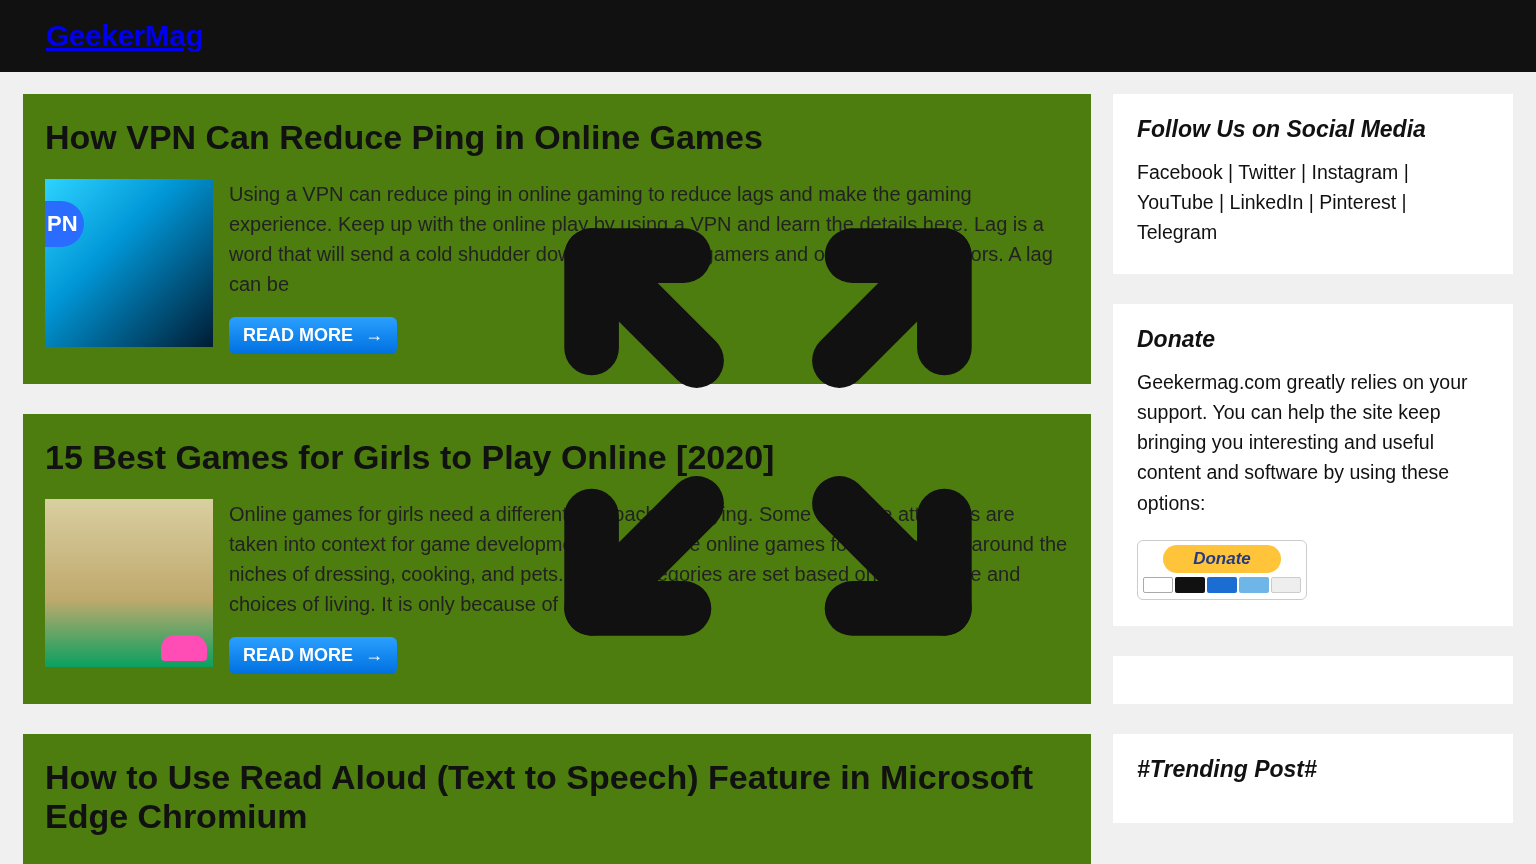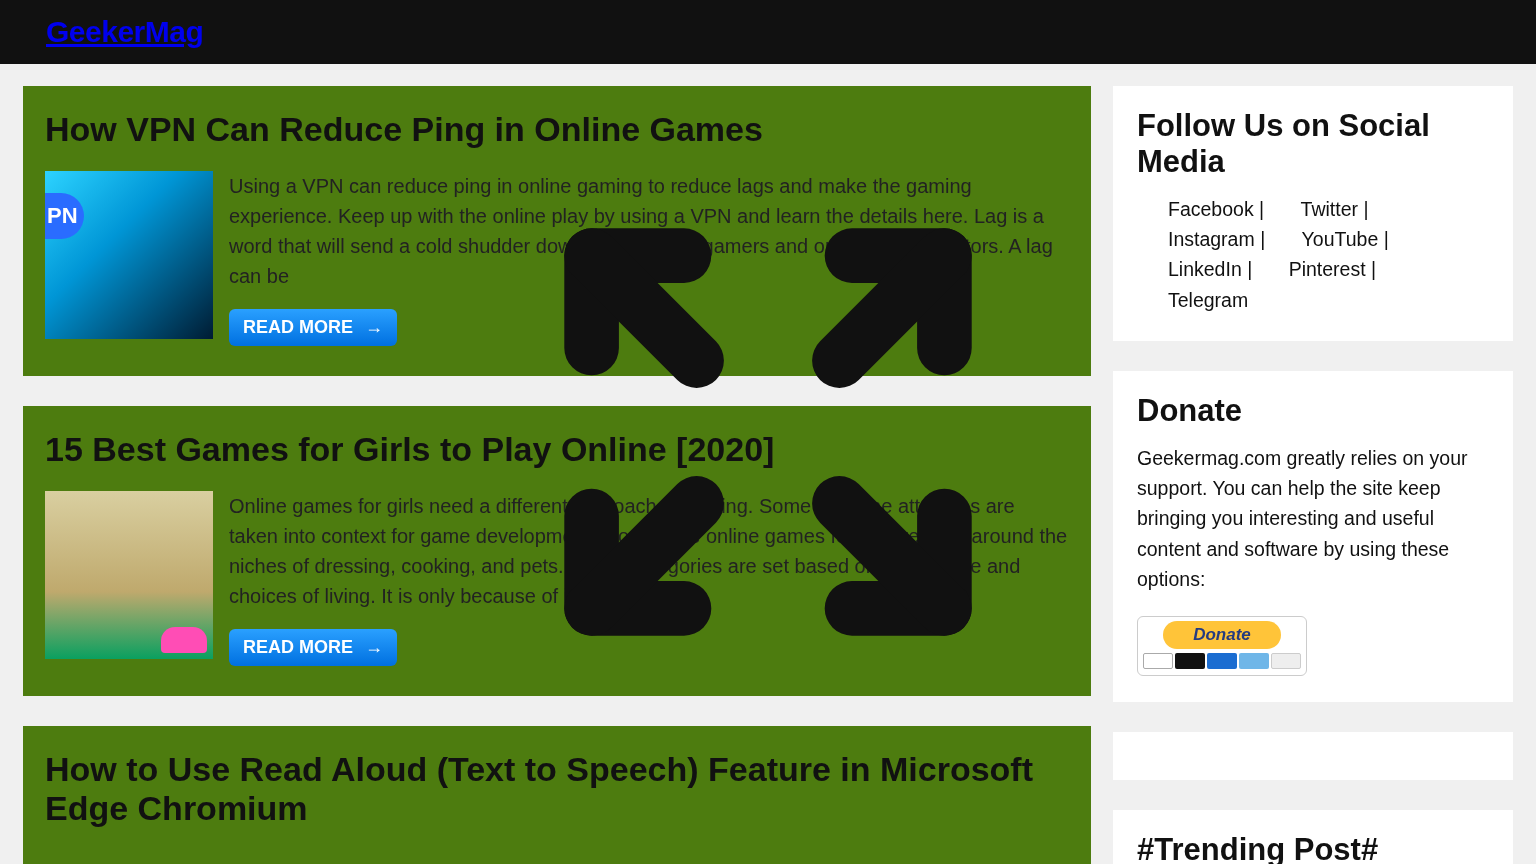--- a/index.html
+++ b/index.html
@@ -11,21 +11,21 @@
   overflow-y: scroll;
 }
 ::-webkit-scrollbar { width: 17px; }
 ::-webkit-scrollbar-track { background: #f1f1f1; }
 ::-webkit-scrollbar-thumb { background: #c1c1c1; }
 
 
 header.site {
   background: #111;
   color: #fff;
-  height: 64px;
+  height: 72px;
   display: flex;
   align-items: center;
   padding: 0 46px;
 }
 header.site .brand {
   font-weight: 800;
   font-size: 30px;
   letter-spacing: -0.5px;
 }
 header.site nav { margin-left: auto; display: flex; gap: 26px; }
@@ -108,26 +108,27 @@
 }
 .readmore .arrow{font-size:18px}
 
 
 .sidebar { display: flex; flex-direction: column; gap: 30px; }
 .widget {
   background:#fff;
   padding: 22px 24px 26px;
 }
 .widget h3 {
-  font-size: 31px;
+  font-size: 23px;
   font-weight: 800;
   margin-bottom: 14px;
+  font-style: italic;
 }
 .widget p { font-size: 19.5px; line-height:1.55; }
-.widget a.social { color:#111; text-decoration:none;margin-left:31px; }
+.widget a.social { color:#111; text-decoration:none; }
 .sep { color:#111; }
 
 .donate-btn {
   display:inline-block;
   width:170px;
   border:1px solid #ccc;
   border-radius:6px;
   text-align:center;
   padding:4px 0 6px;
   background:#fff;

